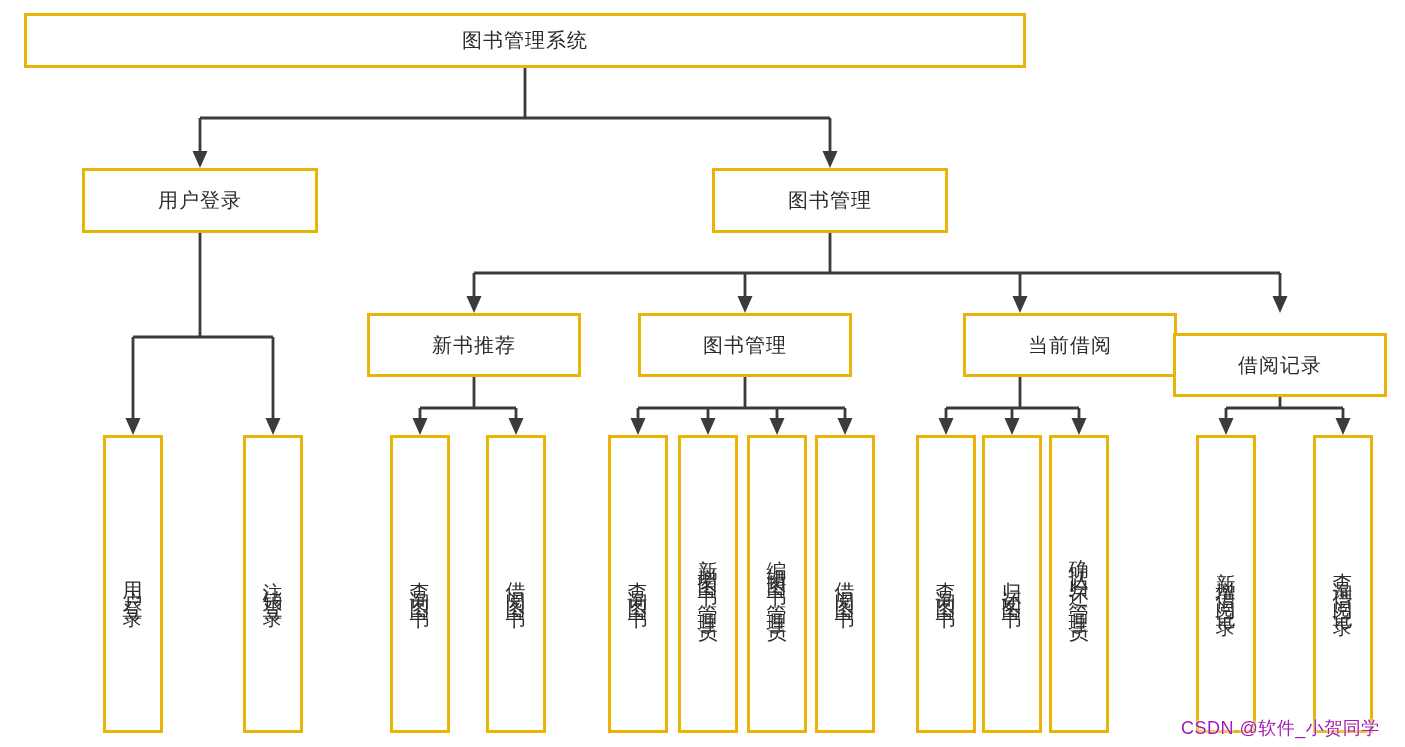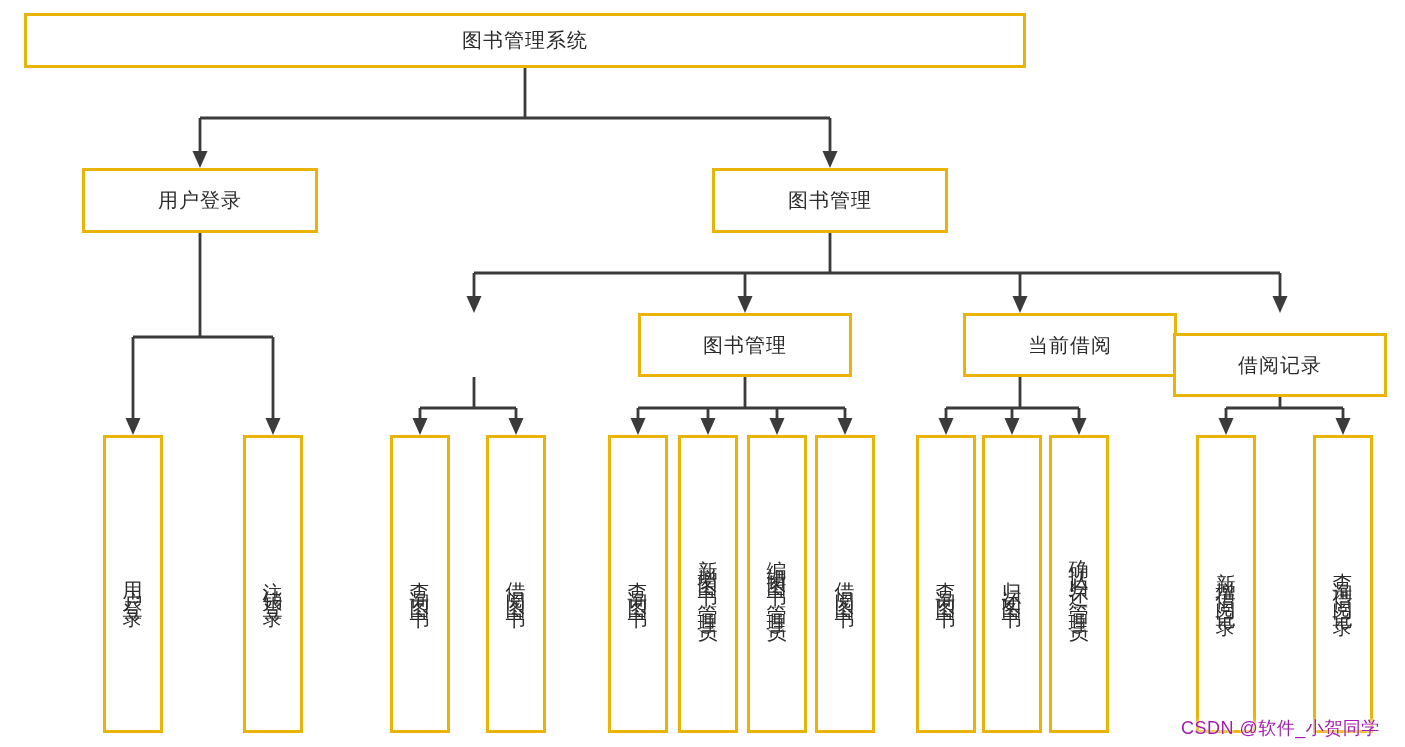--- a/index.html
+++ b/index.html
@@ -87,20 +87,21 @@
       <polygon points="1071.5,418 1086.5,418 1079,435" fill="#3b3b3b"></polygon>
       <polygon points="1218.5,418 1233.5,418 1226,435" fill="#3b3b3b"></polygon>
       <polygon points="1335.5,418 1350.5,418 1343,435" fill="#3b3b3b"></polygon>
     </svg>
 
   <div class="box root">图书管理系统</div>
 
   <div class="box lv2-a">用户登录</div>
   <div class="box lv2-b">图书管理</div>
 
+  <div class="box lv3 lv3-a">新书推荐</div>
   <div class="box lv3 lv3-b">图书管理</div>
   <div class="box lv3 lv3-c">当前借阅</div>
   <div class="box lv3 lv3-d">借阅记录</div>
 
   <div class="box leaf leaf-1">用户登录</div>
   <div class="box leaf leaf-2">注销登录</div>
 
   <div class="box leaf leaf-3">查询图书</div>
   <div class="box leaf leaf-4">借阅图书</div>
 

